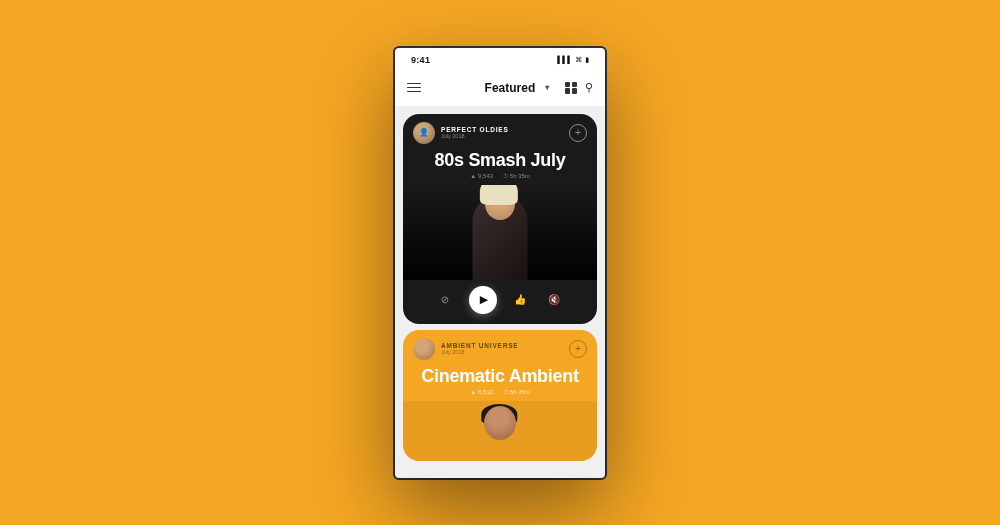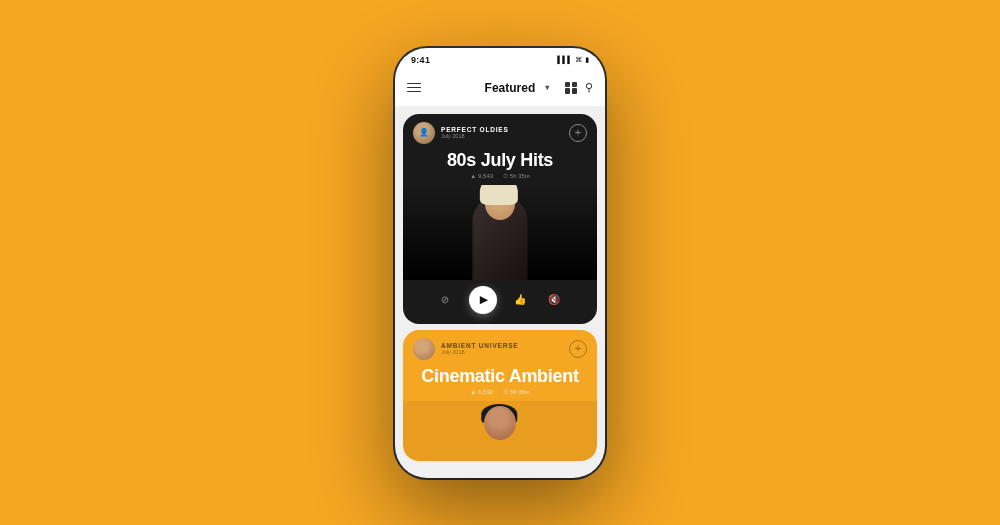--- a/index.html
+++ b/index.html
@@ -12,21 +12,21 @@
       justify-content: center;
       font-family: -apple-system, BlinkMacSystemFont, 'Segoe UI', Helvetica, Arial, sans-serif;
       overflow: hidden;
     }
 
     
     .phone {
       width: 210px;
       height: 430px;
       background: #111;
-      border-radius: 32px;
+      border-radius: 4px;
       box-shadow: 0 30px 80px rgba(0,0,0,0.45), 0 0 0 2px #333;
       overflow: hidden;
       position: relative;
       display: flex;
       flex-direction: column;
     }
 
     
     .status-bar {
       background: #fff;
@@ -433,21 +433,21 @@
           <div class="card-user-info">
             <span class="card-username">PERFECT OLDIES</span>
             <span class="card-date">July 2018</span>
           </div>
         </div>
         <div class="add-btn">
           <span>+</span>
         </div>
       </div>
 
-      <div class="card-title">80s July Hits</div>
+      <div class="card-title">80s Smash July</div>
 
       <div class="card-meta">
         <div class="card-meta-item">
           <span class="icon-sm">▲</span>
           <span>9,543</span>
         </div>
         <div class="card-meta-item">
           <span class="icon-sm">⏱</span>
           <span>5h 35m</span>
         </div>

